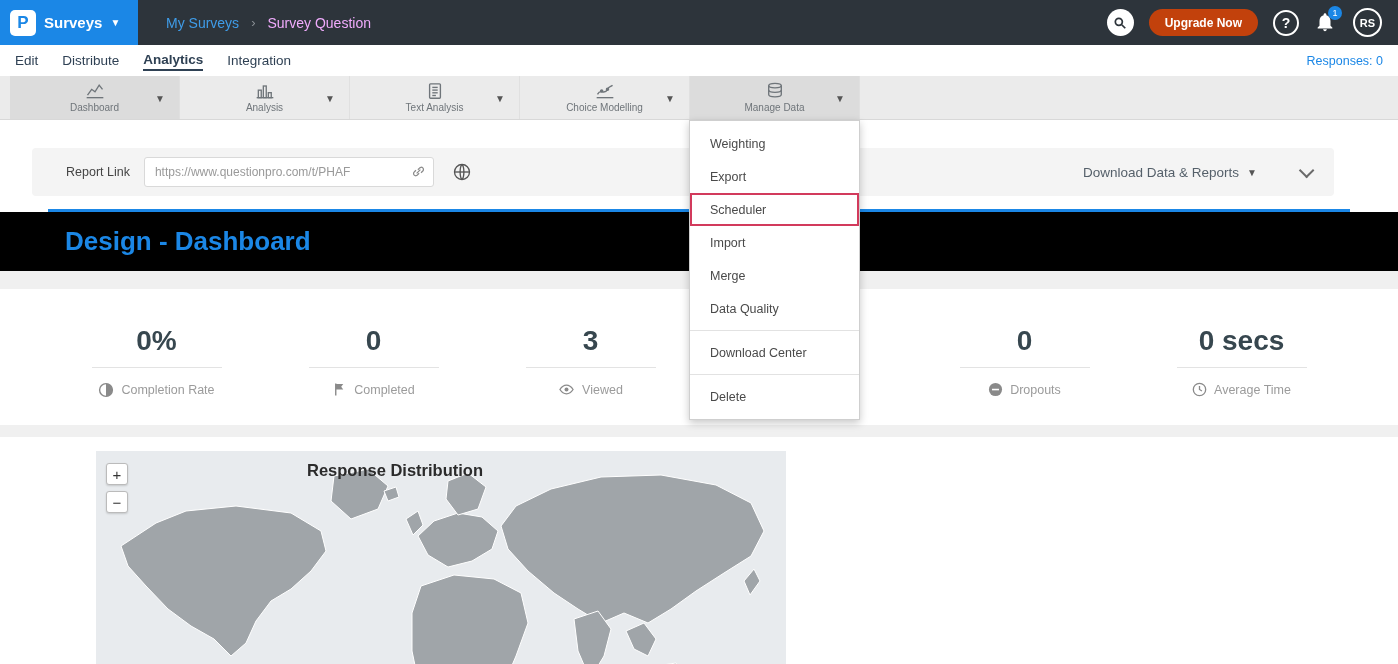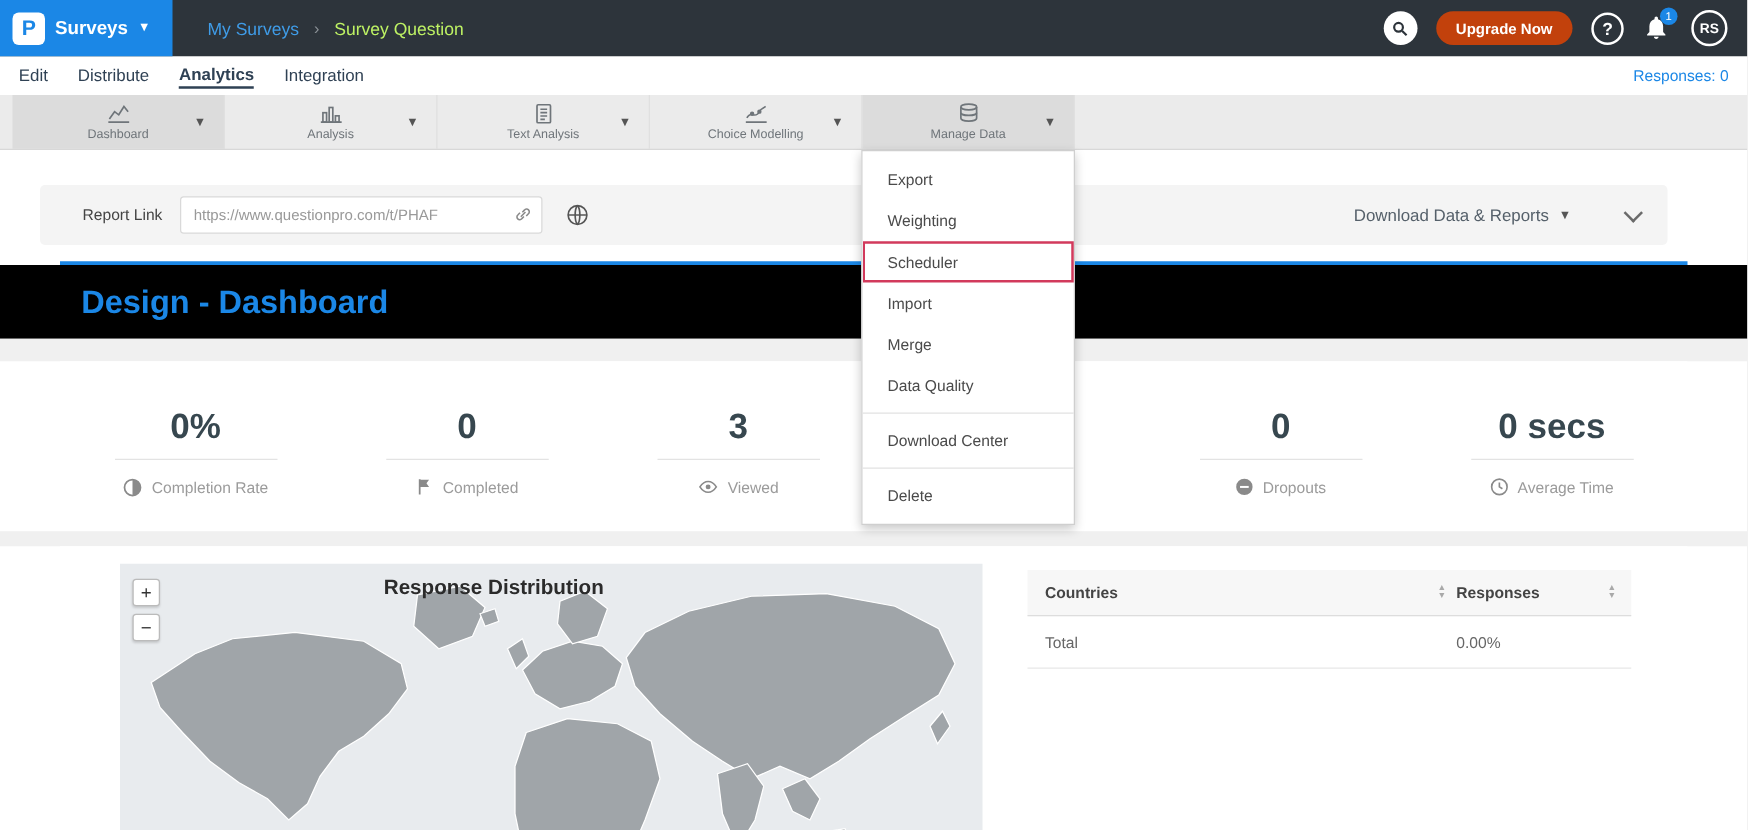--- a/index.html
+++ b/index.html
@@ -8,21 +8,21 @@
 
   
   .topbar { height:45px; background:#2d343b; display:flex; align-items:center; position:relative; z-index:30; }
   .brand { width:138px; height:45px; background:#1b87e6; display:flex; align-items:center; gap:8px; padding:0 10px; cursor:pointer; }
   .logo-sq { width:26px; height:26px; background:#fff; color:#1b87e6; border-radius:5px; font-weight:bold; font-size:17px; display:flex; align-items:center; justify-content:center; }
   .brand-label { color:#fff; font-size:15px; font-weight:bold; }
   .brand .caret { color:#fff; font-size:10px; }
   .breadcrumb { display:flex; align-items:center; gap:12px; margin-left:28px; font-size:14px; }
   .crumb-link { color:#3f9ce8; cursor:pointer; text-decoration:none; }
   .crumb-sep { color:#8a9096; font-size:13px; }
-  .crumb-current { color:#bef264; }
+  .crumb-current { color:#f0abfc; }
   .topbar-right { margin-left:auto; display:flex; align-items:center; gap:15px; padding-right:16px; }
   .search-circle { width:27px; height:27px; border-radius:50%; background:#fff; display:flex; align-items:center; justify-content:center; cursor:pointer; }
   .upgrade-btn { background:#c2410c; color:#fff; border:none; border-radius:14px; height:27px; padding:0 16px; font-size:12px; font-weight:bold; font-family:"Liberation Sans", sans-serif; cursor:pointer; }
   .help-circle { width:26px; height:26px; border-radius:50%; border:2px solid #fff; color:#fff; font-size:14px; font-weight:bold; display:flex; align-items:center; justify-content:center; cursor:pointer; }
   .bell-wrap { position:relative; cursor:pointer; width:24px; height:26px; }
   .badge { position:absolute; top:-4px; right:-4px; min-width:14px; height:14px; background:#1b87e6; color:#fff; border-radius:50%; font-size:9px; display:flex; align-items:center; justify-content:center; }
   .avatar { width:29px; height:29px; border-radius:50%; border:2px solid #fff; color:#fff; font-size:11px; font-weight:bold; display:flex; align-items:center; justify-content:center; cursor:pointer; }
 
   
   .tabs-row { height:31px; background:#fff; display:flex; align-items:center; gap:24px; padding:0 15px; }
@@ -303,49 +303,27 @@
             <path d="M478,168 L502,160 L515,178 L508,205 L494,228 L482,200 Z"></path>
             <path d="M530,180 L548,172 L560,188 L552,205 L538,198 Z"></path>
             <path d="M560,215 L580,212 L585,222 L566,226 Z"></path>
             <path d="M592,220 L610,218 L614,228 L596,231 Z"></path>
             <path d="M648,130 L658,118 L664,130 L654,144 Z"></path>
             <path d="M585,285 L625,275 L655,292 L660,325 L640,352 L605,358 L580,335 L575,305 Z"></path>
           </g>
         </svg>
       </div>
 
-      <div class="ctable">
-        <div class="ct-header">
-          <div class="ct-h-countries">
-            <span>Countries</span>
-            <span class="sort-arrows">
-                <span>▲</span>
-                <span>▼</span>
-              </span>
-          </div>
-          <div class="ct-h-responses">
-            <span>Responses</span>
-            <span class="sort-arrows">
-                <span>▲</span>
-                <span>▼</span>
-              </span>
-          </div>
-        </div>
-        <div class="ct-row">
-          <div class="ct-c-country">Total</div>
-          <div class="ct-c-resp">0.00%</div>
-        </div>
-      </div>
     </div>
 
   </div>
 
   <div class="dropdown">
+    <div class="menu-item">Weighting</div>
     <div class="menu-item">Export</div>
-    <div class="menu-item">Weighting</div>
     <div class="menu-item highlight">Scheduler</div>
     <div class="menu-item">Import</div>
     <div class="menu-item">Merge</div>
     <div class="menu-item">Data Quality</div>
     <div class="menu-divider"></div>
     <div class="menu-item">Download Center</div>
     <div class="menu-divider"></div>
     <div class="menu-item">Delete</div>
   </div>
 

